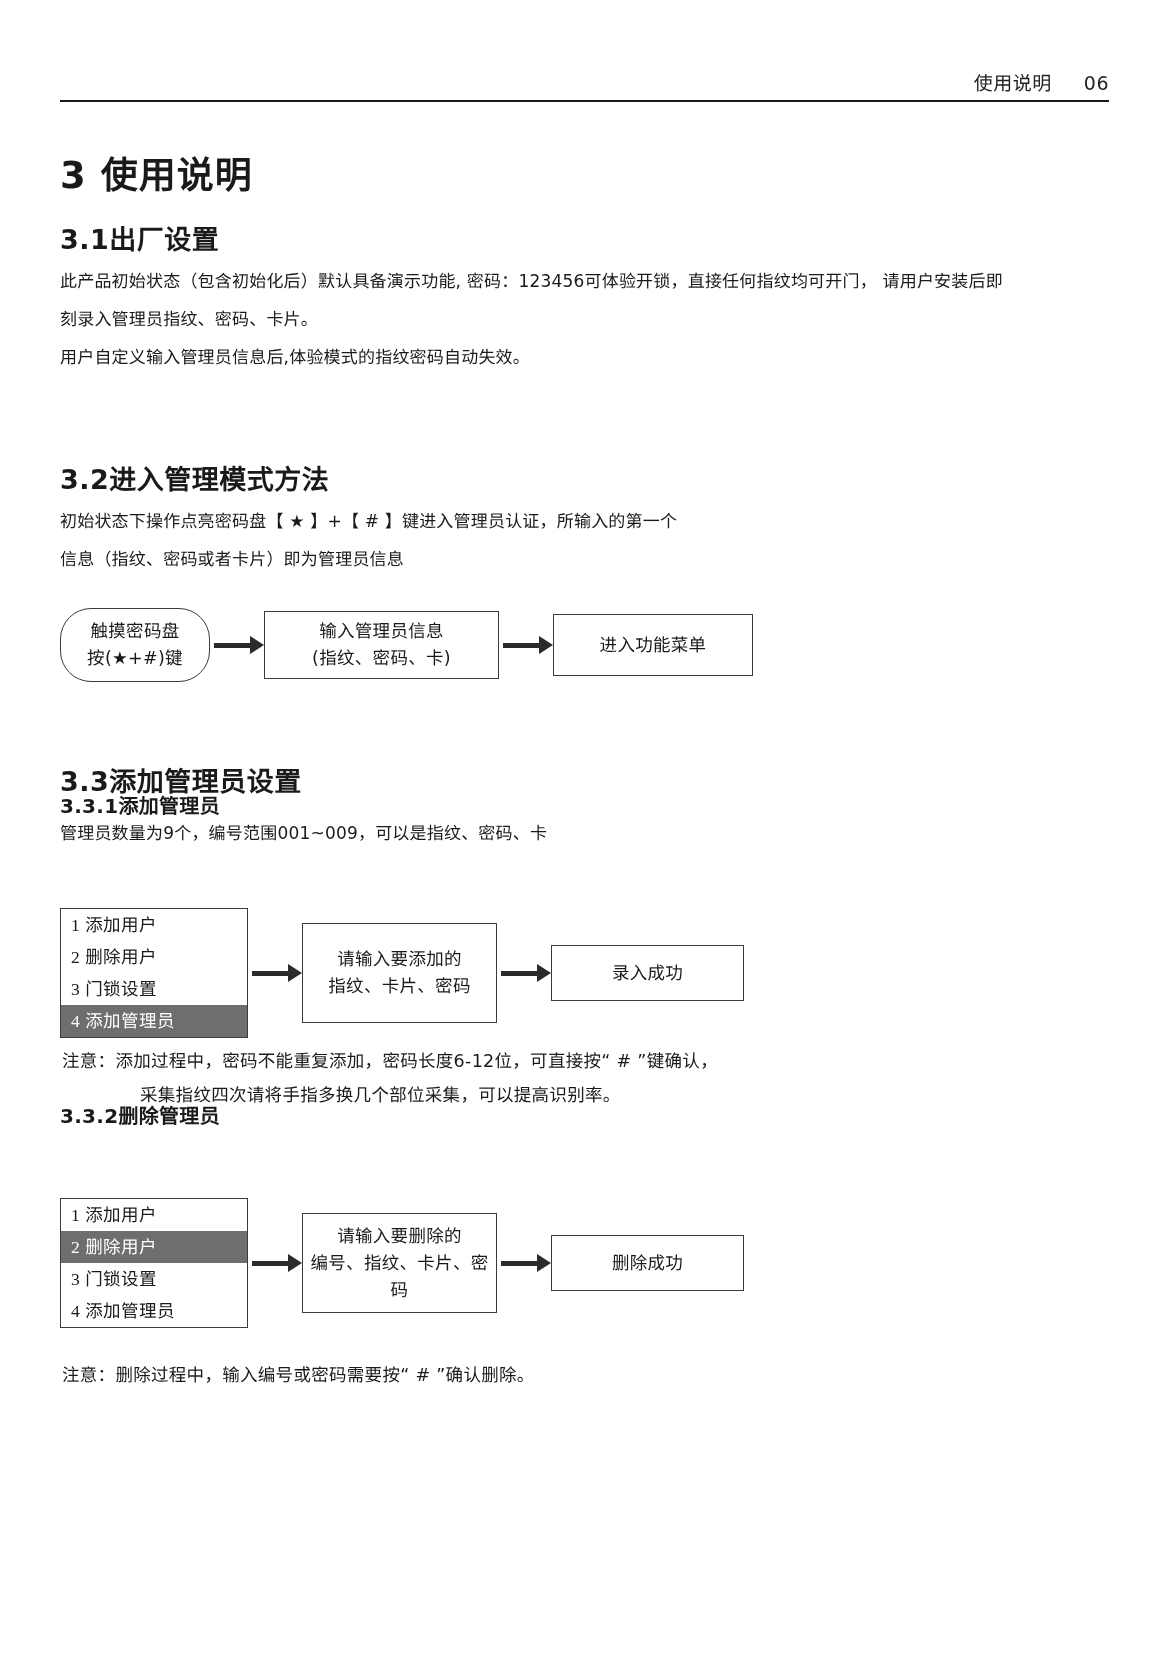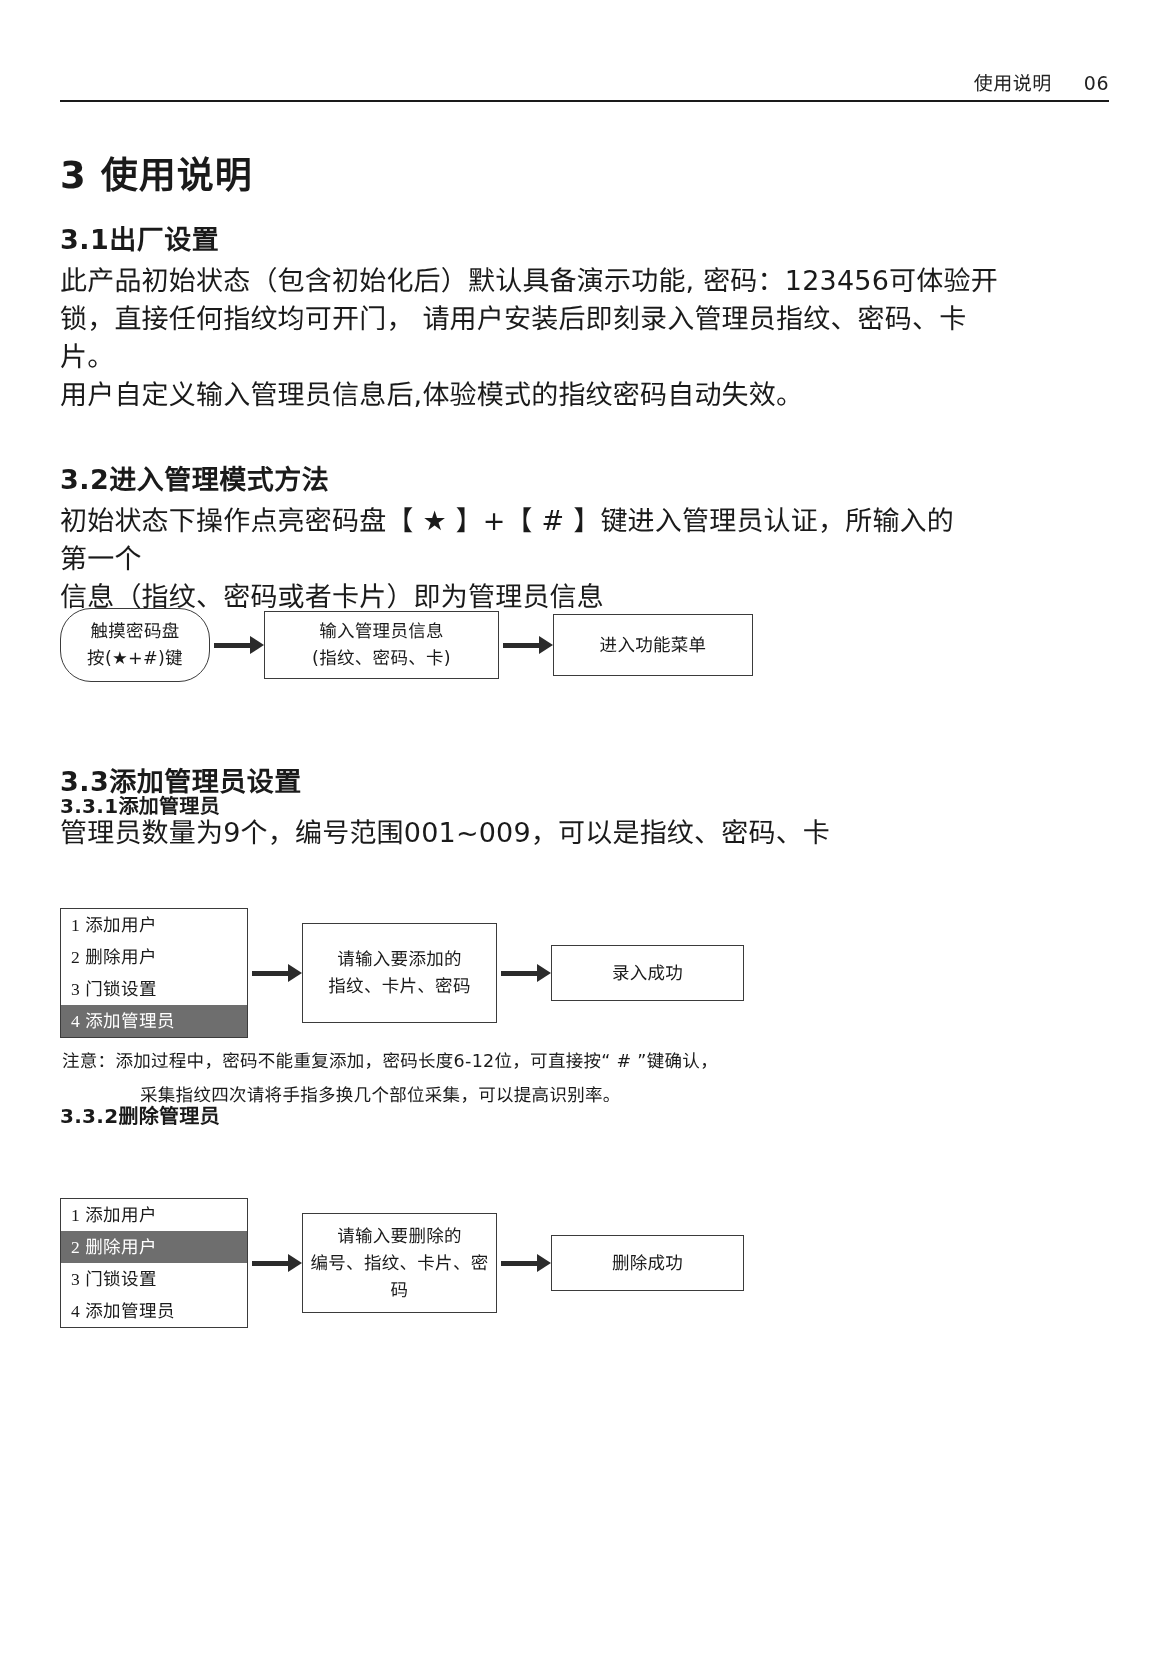--- a/index.html
+++ b/index.html
@@ -63,21 +63,21 @@
     font-weight: bold;
     letter-spacing: 0.5px;
   }
   .h3 {
     font-size: 20px;
     font-weight: bold;
     letter-spacing: 0.3px;
     text-align: center;
   }
   .body-text {
-    font-size: 27px;
+    font-size: 17px;
     line-height: 38px;
     letter-spacing: 0.2px;
     color: #1a1a1a;
   }
 
   #sec-factory-title { position: absolute; left: 60px; top: 218px; }
   #sec-factory-body  { position: absolute; left: 60px; top: 262px; width: 960px; }
 
   #sec-admin-title { position: absolute; left: 60px; top: 458px; }
   #sec-admin-body  { position: absolute; left: 60px; top: 502px; width: 900px; }
@@ -278,14 +278,17 @@
     </div>
     <div class="arrow">
         <div class="shaft"></div>
         <div class="head"></div>
       </div>
     <div class="flow-box end">
       <span>删除成功</span>
     </div>
   </div>
 
+  <div class="note" id="note2">
+    <span class="spacer-line">注意：删除过程中，输入编号或密码需要按“ # ”确认删除。</span>
+  </div>
 
 </div>
 
 </body></html>

